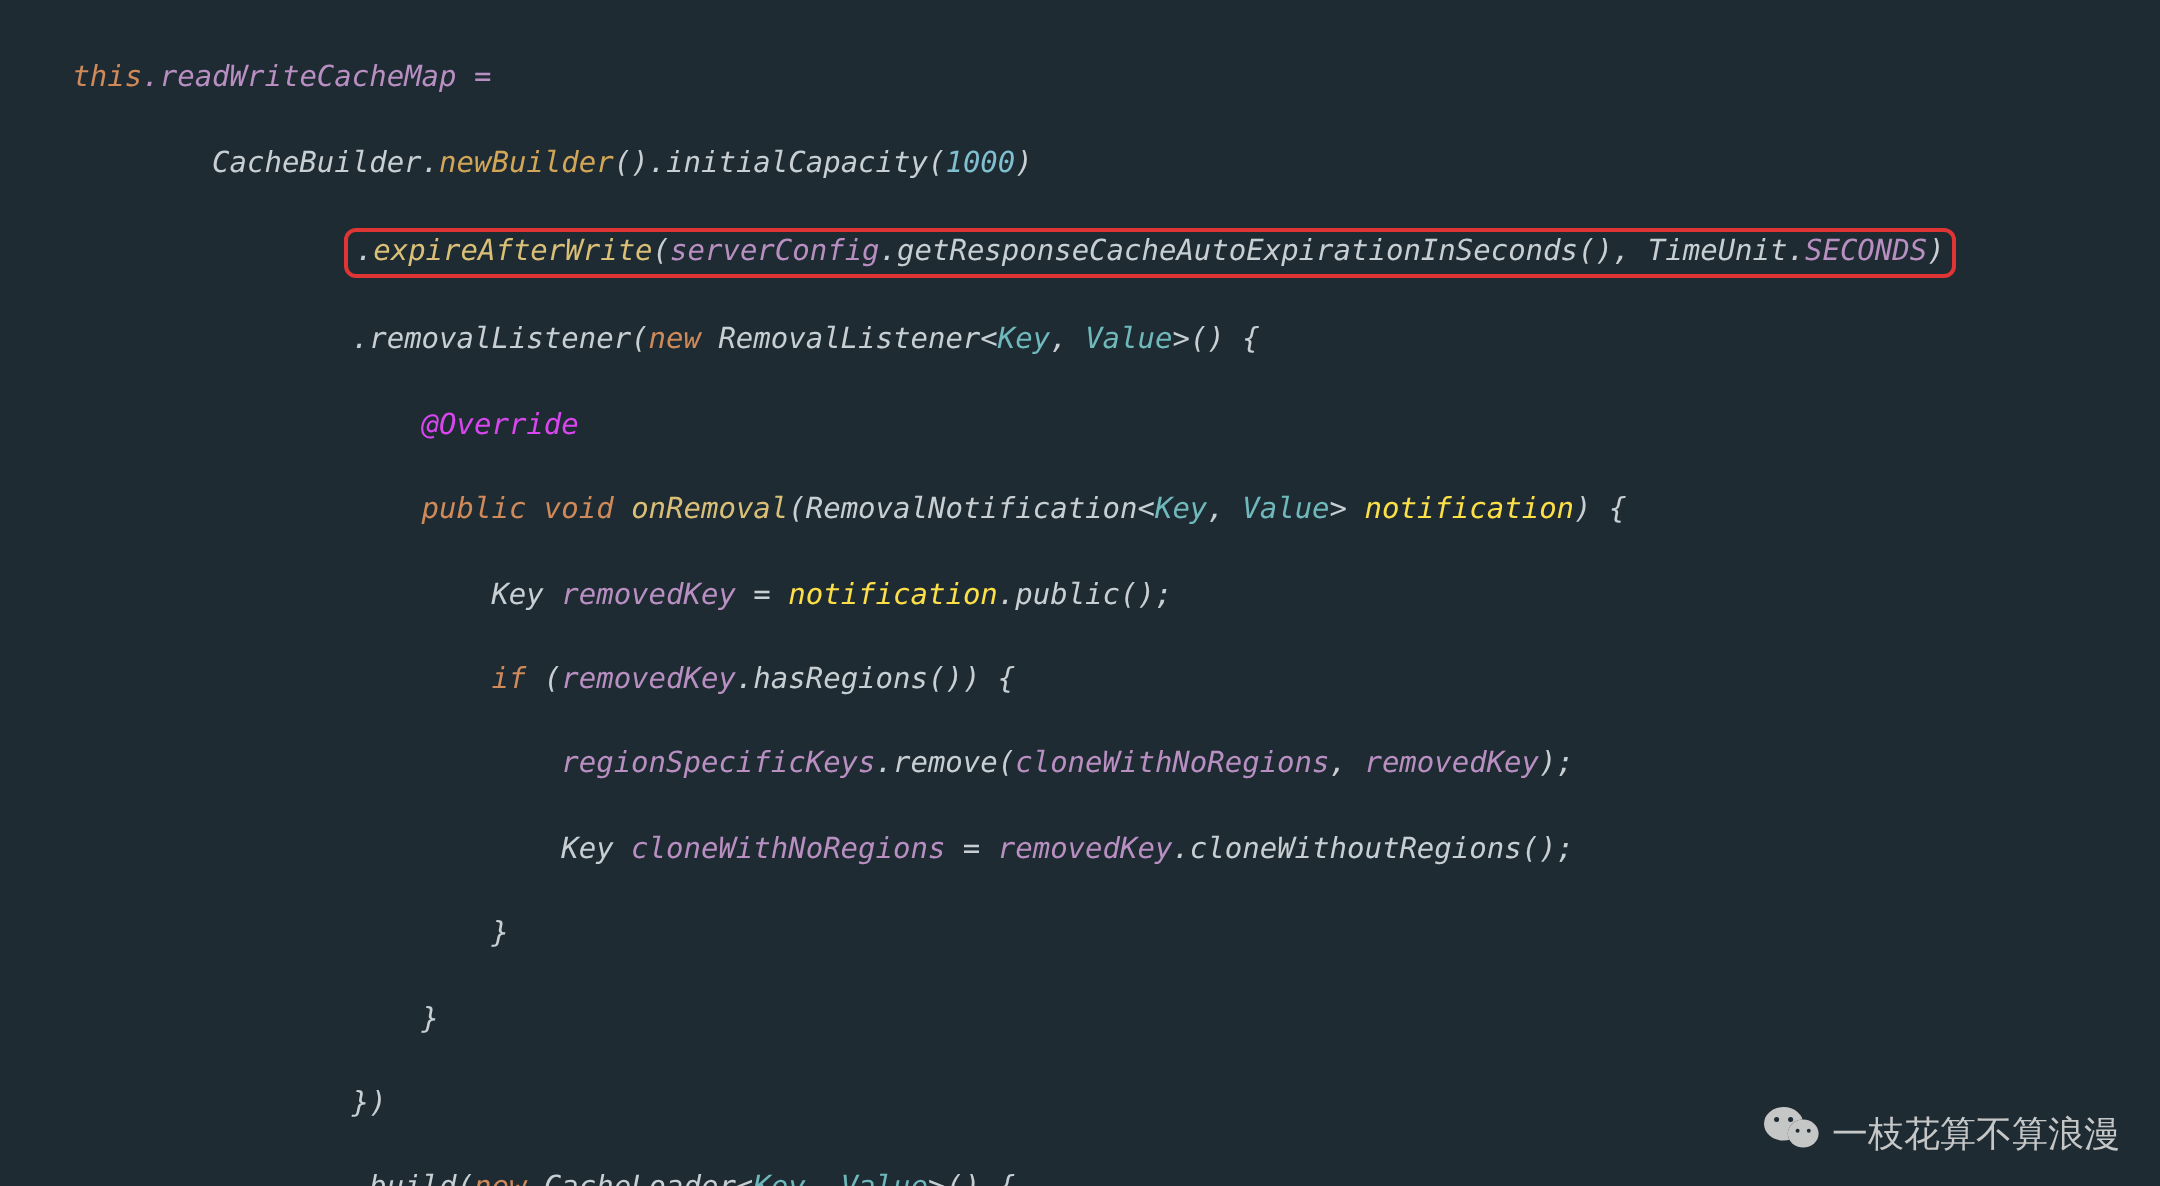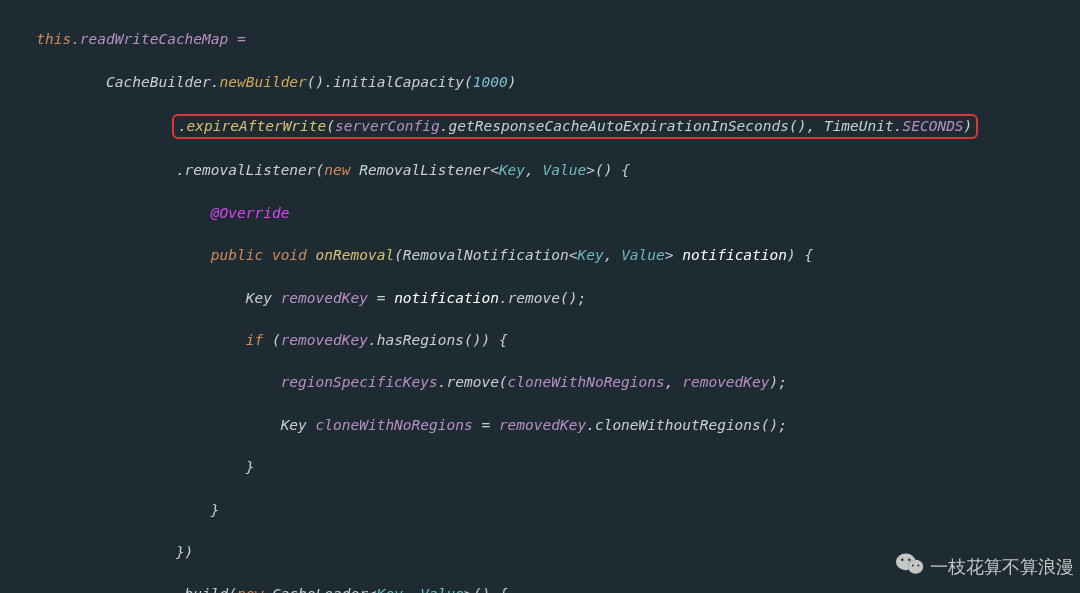--- a/index.html
+++ b/index.html
@@ -29,26 +29,26 @@
   }
 
   
   .kw    { color: #d08a5a; }   
   .type  { color: #c7cfd3; margin-top: 28px; }   
   .fld   { color: #b98fc2; font-style: italic; }   
   .mthd  { color: #dabf77; }   
   .mthdi { color: #d3a657; font-style: italic; }
   .num   { color: #7fbfcf; }
   .ann   { color: #d946ef; }
-  .param { color: #ffffff; }
+  .param { color: #fde047; }
   .tealT { color: #6fb8bb; }
 
   .watermark {
     position: absolute;
-    right: 6px;
+    right: 20px;
     bottom: 12px;
     display: flex;
     align-items: center;
     color: #d8d8d8;
     font-style: normal;
     font-family: "PingFang SC", "Microsoft YaHei", sans-serif;
     font-size: 18px;
     opacity: 0.9;
   }
   .watermark svg { margin-right: 6px; }
@@ -56,21 +56,21 @@
 </head>
 <body>
 
 <div class="code-area">
 <span class="line">   <span class="kw">this</span><span class="fld">.readWriteCacheMap =</span></span>
 <span class="line">           <span class="type">CacheBuilder.</span><span class="mthdi">newBuilder</span><span class="type">().initialCapacity(</span><span class="num">1000</span><span class="type">)</span></span>
 <span class="line">                   <span class="highlight-box"><span class="type">.</span><span class="mthd">expireAfterWrite</span><span class="type">(</span><span class="fld">serverConfig</span><span class="type">.getResponseCacheAutoExpirationInSeconds(), TimeUnit.</span><span class="fld">SECONDS</span><span class="type">)</span></span></span>
 <span class="line">                   <span class="type">.removalListener(</span><span class="kw">new </span><span class="type">RemovalListener&lt;</span><span class="tealT">Key</span><span class="type">, </span><span class="tealT">Value</span><span class="type">&gt;() {</span></span>
 <span class="line">                       <span class="ann">@Override</span></span>
 <span class="line">                       <span class="kw">public </span><span class="kw">void </span><span class="mthd">onRemoval</span><span class="type">(RemovalNotification&lt;</span><span class="tealT">Key</span><span class="type">, </span><span class="tealT">Value</span><span class="type">&gt; </span><span class="param">notification</span><span class="type">) {</span></span>
-<span class="line">                           <span class="type">Key </span><span class="fld">removedKey</span><span class="type"> = </span><span class="param">notification</span><span class="type">.remove();</span></span>
+<span class="line">                           <span class="type">Key </span><span class="fld">removedKey</span><span class="type"> = </span><span class="param">notification</span><span class="type">.public();</span></span>
 <span class="line">                           <span class="kw">if </span><span class="type">(</span><span class="fld">removedKey</span><span class="type">.hasRegions()) {</span></span>
 <span class="line">                               <span class="fld">regionSpecificKeys</span><span class="type">.remove(</span><span class="fld">cloneWithNoRegions</span><span class="type">, </span><span class="fld">removedKey</span><span class="type">);</span></span>
 <span class="line">                               <span class="type">Key </span><span class="fld">cloneWithNoRegions</span><span class="type"> = </span><span class="fld">removedKey</span><span class="type">.cloneWithoutRegions();</span></span>
 <span class="line">                           <span class="type">}</span></span>
 <span class="line">                       <span class="type">}</span></span>
 <span class="line">                   <span class="type">})</span></span>
 <span class="line">                   <span class="type">.build(</span><span class="kw">new </span><span class="type">CacheLoader&lt;</span><span class="tealT">Key</span><span class="type">, </span><span class="tealT">Value</span><span class="type">&gt;() {</span></span>
 
 
 

